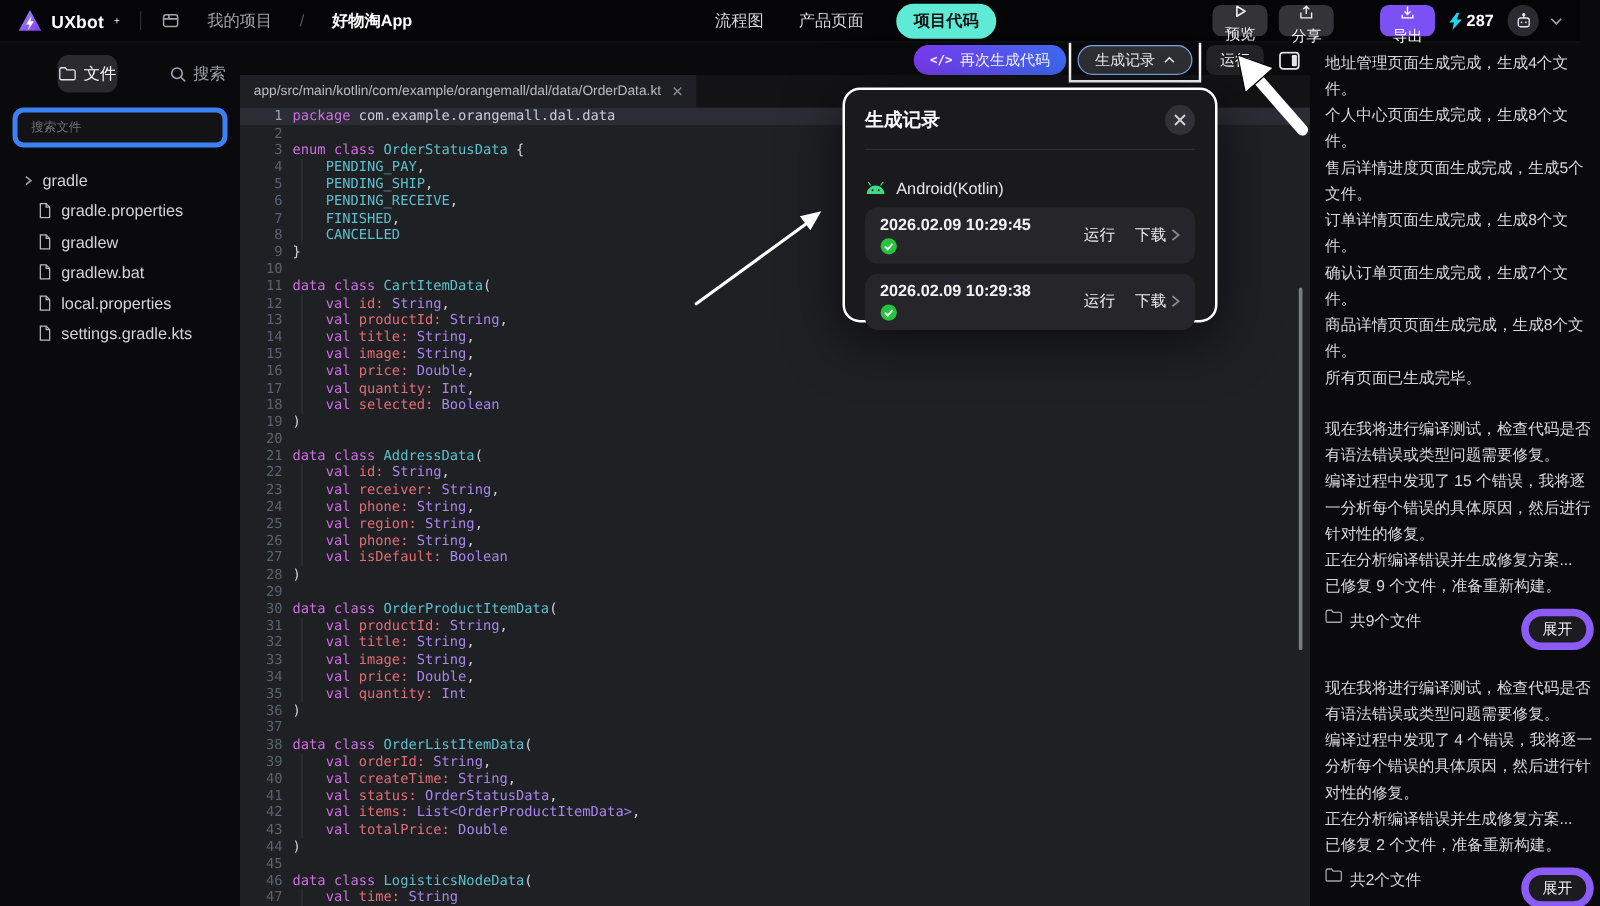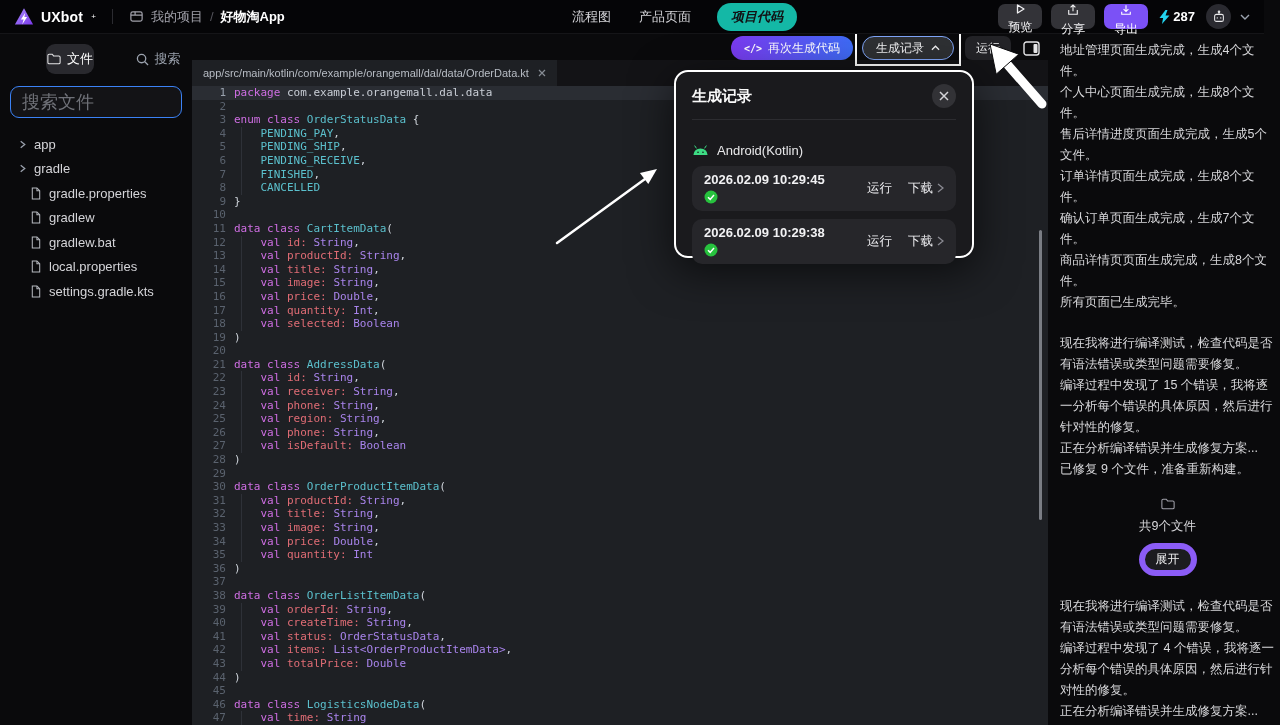--- a/index.html
+++ b/index.html
@@ -7,42 +7,42 @@
   body { background:#0a0a0c; font-family:"Liberation Sans", sans-serif; color:#e5e5e7; position:relative; }
   svg { display:block; }
 
   
   .topbar { position:absolute; left:0; top:0; right:16px; height:34px; background:#050507;
             border-bottom:1px solid #151518; display:flex; align-items:center; padding:0 14px; z-index:30; }
   .logo-wrap { display:flex; align-items:center; gap:7px; }
   .logo-text { font-size:14px; font-weight:700; color:#fff; letter-spacing:.2px; }
   .logo-sup { font-size:8px; color:#fff; vertical-align:super; margin-left:1px; }
   .tb-divider { width:1px; height:15px; background:#2b2b30; margin:0 16px; }
-  .crumb { display:flex; align-items:center; gap:7px; font-size:13px; color:#a1a1aa; }
+  .crumb { display:flex; align-items:center; gap:22px; font-size:13px; color:#a1a1aa; }
   .crumb-current { color:#ffffff; font-weight:700; }
   .crumb-sep { color:#55555c; }
   .nav-tabs { position:absolute; left:570px; top:0; height:34px; display:flex; align-items:center; gap:24px; }
   .nav-tab { font-size:13px; color:#d4d4d8; cursor:pointer; padding:5px 2px; }
-  .nav-tab.active { background:#14b8a6; color:#111114; font-weight:700; border-radius:16px; padding:5px 14px;font-style:italic; }
+  .nav-tab.active { background:#5eead4; color:#111114; font-weight:700; border-radius:16px; padding:5px 14px; }
   .tb-right { margin-left:auto; display:flex; align-items:center; gap:9px; }
   .tb-btn { display:flex; align-items:center; gap:5px; height:25px; padding:0 10px; border-radius:7px;
             background:#333338; color:#f0f0f2; font-size:12px; border:none; cursor:pointer; font-family:inherit;flex-direction:column; }
-  .tb-btn.export { background:#7b51f6; color:#fff; }
+  .tb-btn.export { background:#7b51f6; color:#fff;margin-left:28px; }
   .credits { display:flex; align-items:center; gap:3px; font-size:13px; font-weight:700; color:#fff; margin:0 2px; }
   .avatar { width:25px; height:25px; border-radius:50%; background:#2a2a30; display:flex; align-items:center; justify-content:center; }
 
   
   .sidebar { position:absolute; left:0; top:34px; width:192px; bottom:0; background:#0a0a0c; }
   .sb-tabs { display:flex; margin:10px 10px 12px; gap:4px; }
   .sb-tab { flex:1; display:flex; align-items:center; justify-content:center; gap:6px; height:30px;
             border-radius:9px; font-size:13px; color:#9ca3af; cursor:pointer;margin-left:36px; }
   .sb-tab.active { background:#29292e; color:#fff; }
   .sb-search { margin:0 10px; }
-  .sb-search input { width:100%; height:32px; background:#131316; border:1px solid #3b82f6; border-radius:9px;
-                     padding:0 11px; font-size:18px; color:#d4d4d8; font-family:inherit; outline:none; }
+  .sb-search input { width:100%; height:32px; background:#131316; border:4px solid #3b82f6; border-radius:9px;
+                     padding:0 11px; font-size:10px; color:#d4d4d8; font-family:inherit; outline:none; }
   .sb-search input::placeholder { color:#6f7178; }
   .tree { margin-top:14px; }
   .tree-row { display:flex; align-items:center; height:24.5px; font-size:13px; color:#d4d4d8; cursor:pointer; gap:7px; }
   .tree-row.folder { padding-left:18px; }
   .tree-row.file { padding-left:30px; }
 
   
   .editor { position:absolute; left:192px; top:34px; width:856px; bottom:0; }
   .ed-toolbar { height:26px; display:flex; align-items:center; justify-content:flex-end; gap:9px; padding:2px 8px 0 0; }
   .btn-regen { display:flex; align-items:center; gap:6px; height:24px; padding:0 13px; border-radius:999px;
@@ -67,21 +67,21 @@
   .cl.ind::after { content:""; position:absolute; left:49px; top:0; height:100%; border-left:1px solid #2e3138; }
   .tk-k { color:#cf6ee3; } .tk-c { color:#5bc0cd; } .tk-p { color:#e06c75; }
   .tk-t { color:#a984ec; } .tk-w { color:#cfd4db; } .tk-g { color:#c9ced6; }
   .ed-scroll { position:absolute; right:6px; top:196px; width:3px; height:290px; background:#7a7d84; border-radius:2px; }
 
   
   .chat { position:absolute; left:1050px; top:34px; width:230px; bottom:0; padding:6px 5px 0 10px;
           font-size:12.5px; line-height:21px; color:#d8d8db; }
   .msg { white-space:pre-line; margin-top:20px; }
   .msg:first-child { margin-top:0; }
-  .files-row { display:flex; align-items:center; gap:6px; margin:18px 0 10px;flex-direction:column; }
+  .files-row { display:flex; gap:6px; margin:7px 0 10px; }
   .files-label { flex:1; color:#d8d8db; }
   .btn-expand { padding:2px 11px; border:6px solid #8b5cf6; border-radius:999px; background:#1c1c20;
                 color:#f0f0f1; font-size:12px; cursor:pointer; font-family:inherit; }
 
   
   .modal { position:absolute; left:674px; top:70px; width:300px; height:188px; background:#1a1a1d;
            border:2px solid #ffffff; border-radius:14px; z-index:50; padding:12px 16px 14px;
            box-shadow:0 12px 44px rgba(0,0,0,.65); }
   .modal-head { display:flex; align-items:center; justify-content:space-between; }
   .modal-title { font-size:15px; font-weight:700; color:#fafafa; }
@@ -207,26 +207,20 @@
             <path d="M9.5 9.5 L13 13"></path>
         </svg>
       </span>
       <span>搜索</span>
     </div>
   </div>
   <div class="sb-search">
     <input type="text" placeholder="搜索文件" style="">
   </div>
   <div class="tree">
-      <div class="tree-row folder">
-        <svg width="9" height="9" viewBox="0 0 10 10">
-          <path d="M3 1.5 L7.5 5 L3 8.5" fill="none" stroke="#9ca3af" stroke-width="1.4"></path>
-        </svg>
-        <span>app</span>
-      </div>
       <div class="tree-row folder">
         <svg width="9" height="9" viewBox="0 0 10 10">
           <path d="M3 1.5 L7.5 5 L3 8.5" fill="none" stroke="#9ca3af" stroke-width="1.4"></path>
         </svg>
         <span>gradle</span>
       </div>
       <div class="tree-row file">
         <svg width="12" height="13" viewBox="0 0 12 14">
           <path d="M2 1 h5 l3 3 v9 H2 Z" fill="none" stroke="#b6b9bf" stroke-width="1.1"></path>
           <path d="M7 1 v3 h3" fill="none" stroke="#b6b9bf" stroke-width="1.1"></path>

